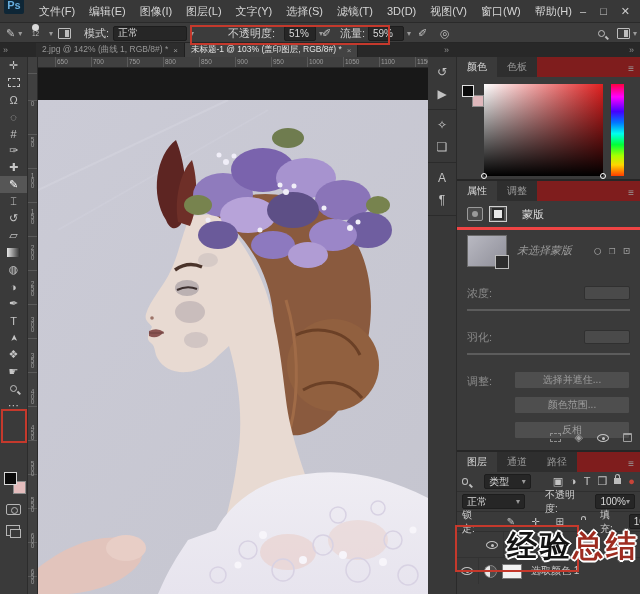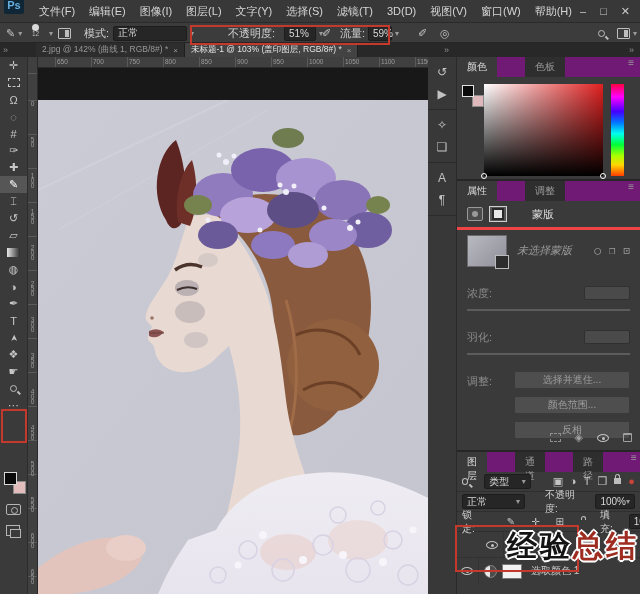--- a/index.html
+++ b/index.html
@@ -66,21 +66,21 @@
   .canvas-wrap{position:absolute;left:38px;top:68px;width:390px;height:526px;background:#181818;}
   .photo{position:absolute;left:0;top:32px;width:390px;height:494px;}
 
   
   .dockstrip{position:absolute;left:428px;top:57px;width:29px;height:537px;background:#383838;border-right:1px solid #2a2a2a;}
   .dockgrp{border-bottom:1px solid #2b2b2b;padding:4px 0;}
   .dockico{height:22px;display:flex;align-items:center;justify-content:center;color:#c2c2c2;font-size:12px;}
 
   
   .panels{position:absolute;left:457px;top:57px;width:183px;height:537px;background:#3a3a3a;}
-  .ptabs{height:20px;background:#701a75;display:flex;gap:28px;}
+  .ptabs{height:20px;background:#7f1d1d;display:flex;align-items:flex-end;}
   .ptab{padding:3px 10px;font-size:10px;color:#9b9b9b;background:#2e2e2e;}
   .ptab.on{background:#3a3a3a;color:#dcdcdc;}
   .pmenu{margin-left:auto;color:#9b9b9b;padding:0 6px 3px 0;font-size:10px;}
   .panel{border-bottom:2px solid #262626;position:relative;}
 
   
   .cswatches{position:absolute;left:5px;top:28px;width:22px;height:22px;}
   .cfg{position:absolute;left:0;top:0;width:12px;height:12px;background:#0a0a0a;border:1px solid #e0e0e0;z-index:2;}
   .cbg{position:absolute;right:0;bottom:0;width:12px;height:12px;background:#dfb8bc;border:1px solid #8a8a8a;}
   .satsq{position:absolute;left:27px;top:27px;width:119px;height:92px;
@@ -184,21 +184,21 @@
     <div class="ob" style="left:228px;">不透明度:</div>
     <div class="ob" style="left:284px;">
       <span class="well" style="width:32px;">51%</span>
       <span class="chev">▾</span>
     </div>
     <div class="ob" style="left:322px;">
       <span class="obicon">✐</span>
     </div>
     <div class="ob" style="left:340px;">流量:</div>
     <div class="ob" style="left:368px;">
-      <span class="well" style="width:24px;">59%</span>
+      <span class="well" style="width:36px;">59%</span>
       <span class="chev">▾</span>
     </div>
     <div class="ob" style="left:418px;">
       <span class="obicon">✐</span>
     </div>
     <div class="ob" style="left:440px;">
       <span class="obicon">◎</span>
     </div>
     <div class="ob" style="left:598px;">
         <span class="mag"></span>
@@ -463,21 +463,21 @@
       <div class="ptabs">
         <span class="ptab on">属性</span>
         <span class="ptab">调整</span>
         <span class="pmenu">≡</span>
       </div>
       <div class="prow" style="height:26px;">
         <span class="mask-ico1"></span>
         <span class="mask-ico2">
             <span class="sq"></span>
           </span>
-        <span style="margin-left:25px;color:#dcdcdc;">蒙版</span>
+        <span style="margin-left:15px;color:#dcdcdc;">蒙版</span>
       </div>
       <div class="prow" style="height:44px;border-top:3px solid #ef4444;font-family:Liberation Mono, monospace;">
         <span class="mthumb"></span>
         <span style="margin-left:10px;font-style:italic;color:#9a9a9a;">未选择蒙版</span>
         <span style="margin-left:auto;display:flex;gap:8px;color:#9f9f9f;">
           <span>◯</span>
           <span>❐</span>
           <span>⊡</span>
         </span>
       </div>

